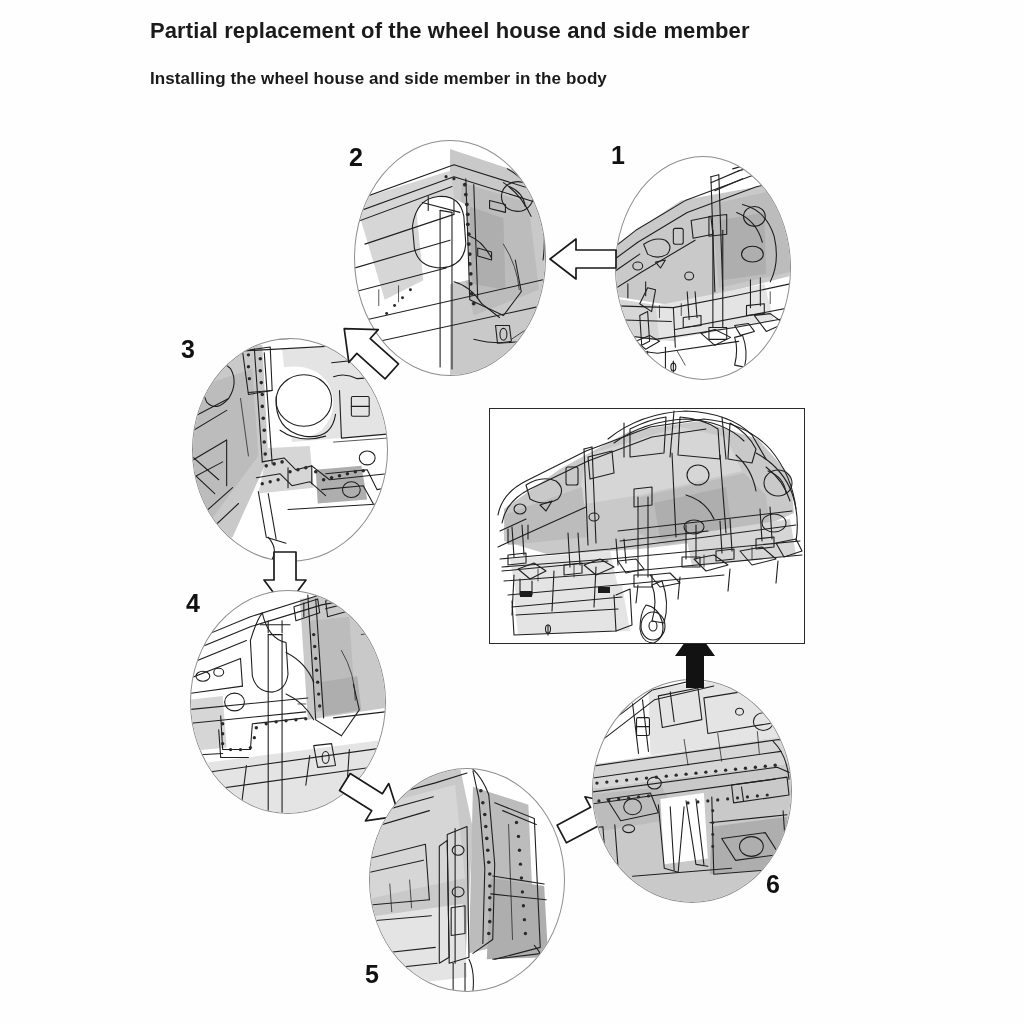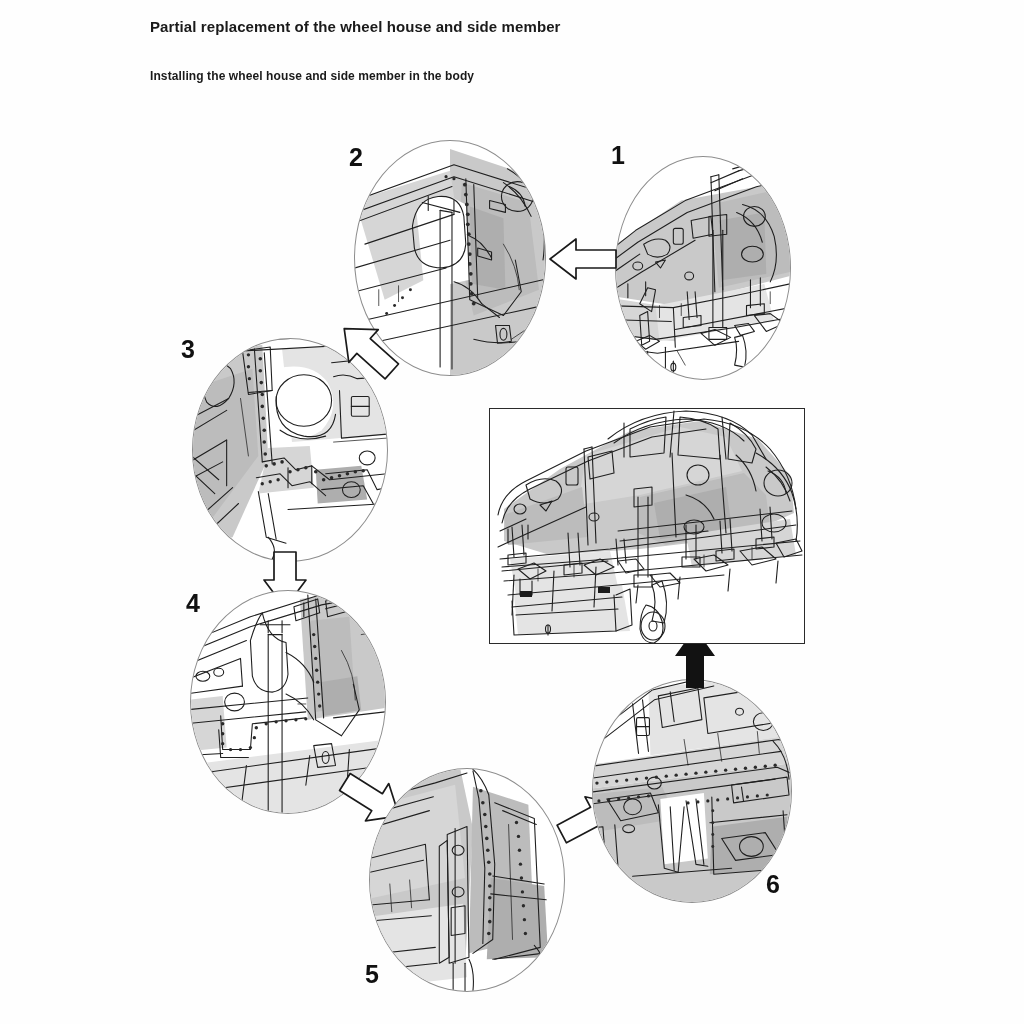--- a/index.html
+++ b/index.html
@@ -8,26 +8,26 @@
     width:1024px;height:1024px;
     background:#fdfdfd;
     font-family:"Liberation Sans", sans-serif;
     overflow:hidden;
     position:relative;
   }
   .page{position:absolute;inset:0;background:#fefefe;}
 
   .h1{
     position:absolute;left:150px;top:18px;
-    font-size:15px;font-weight:bold;color:#1a1a1a;
+    font-size:22px;font-weight:bold;color:#1a1a1a;
     letter-spacing:.1px;white-space:nowrap;
   }
   .h2{
     position:absolute;left:150px;top:69px;
-    font-size:12px;font-weight:bold;color:#1a1a1a;
+    font-size:17px;font-weight:bold;color:#1a1a1a;
     letter-spacing:.1px;white-space:nowrap;
   }
 
   .callout{position:absolute;}
   .callout .disc{
     position:absolute;inset:0;border-radius:50%;
     border:1.1px solid #8d8d8d;overflow:hidden;background:#ffffff;
   }
   .num{
     position:absolute;font-size:25px;font-weight:bold;color:#111;

